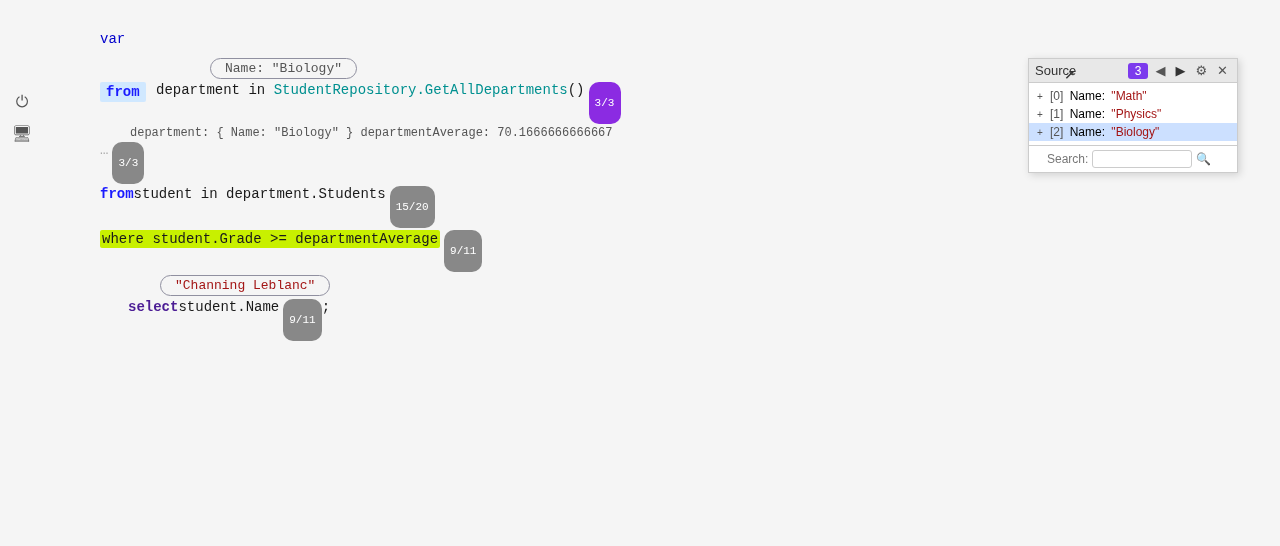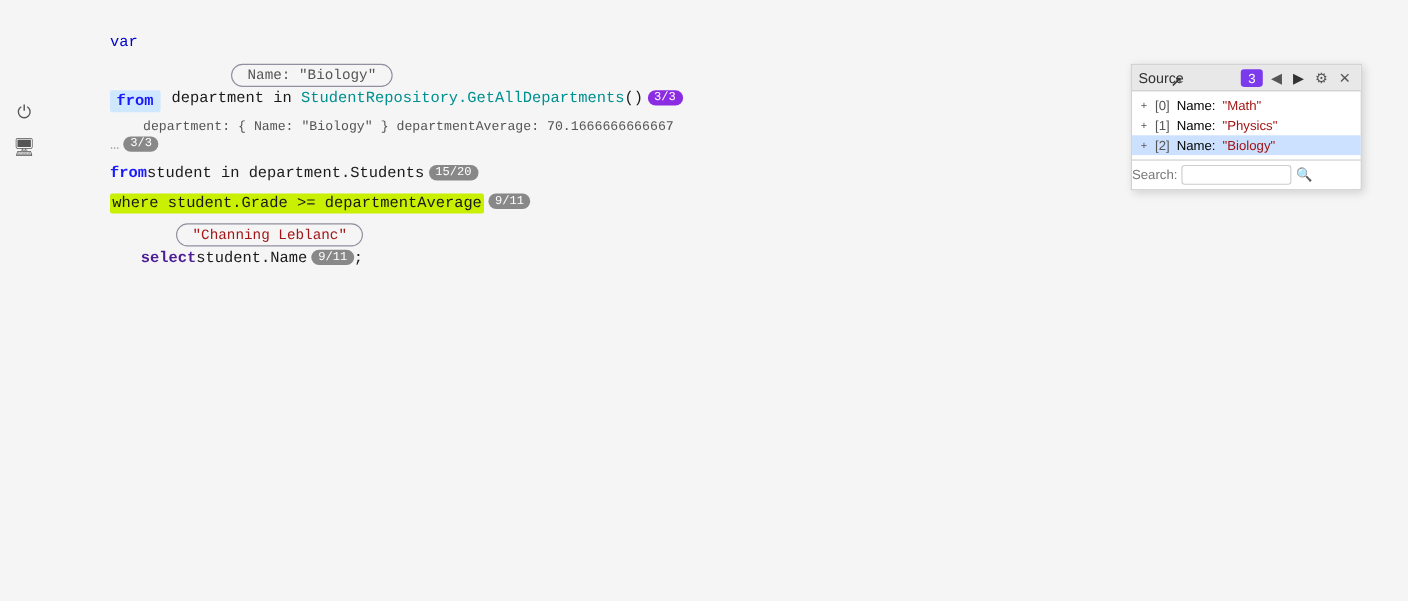--- a/index.html
+++ b/index.html
@@ -67,21 +67,21 @@
     }
 
     .badge {
       display: inline-flex;
       align-items: center;
       justify-content: center;
       background: #888;
       color: white;
       border-radius: 10px;
       font-size: 11px;
-      padding: 1px 6px;
+      padding: 15px 6px;
       margin-left: 4px;
       min-width: 32px;
     }
 
     .badge-purple {
       background: #8b2be2;
       color: white;
     }
 
     .badge-gray {
@@ -196,21 +196,21 @@
     .tree-key {
       color: #000000;
     }
 
     .tree-val {
       color: #a31515;
     }
 
     .search-box {
       border-top: 1px solid #ccc;
-      padding: 4px 0;
+      padding: 4px 18px;
       display: flex;
       align-items: center;
       gap: 4px;
     }
 
     .search-label {
       color: #777;
       font-family: Arial, sans-serif;
       font-size: 12px;
     }

